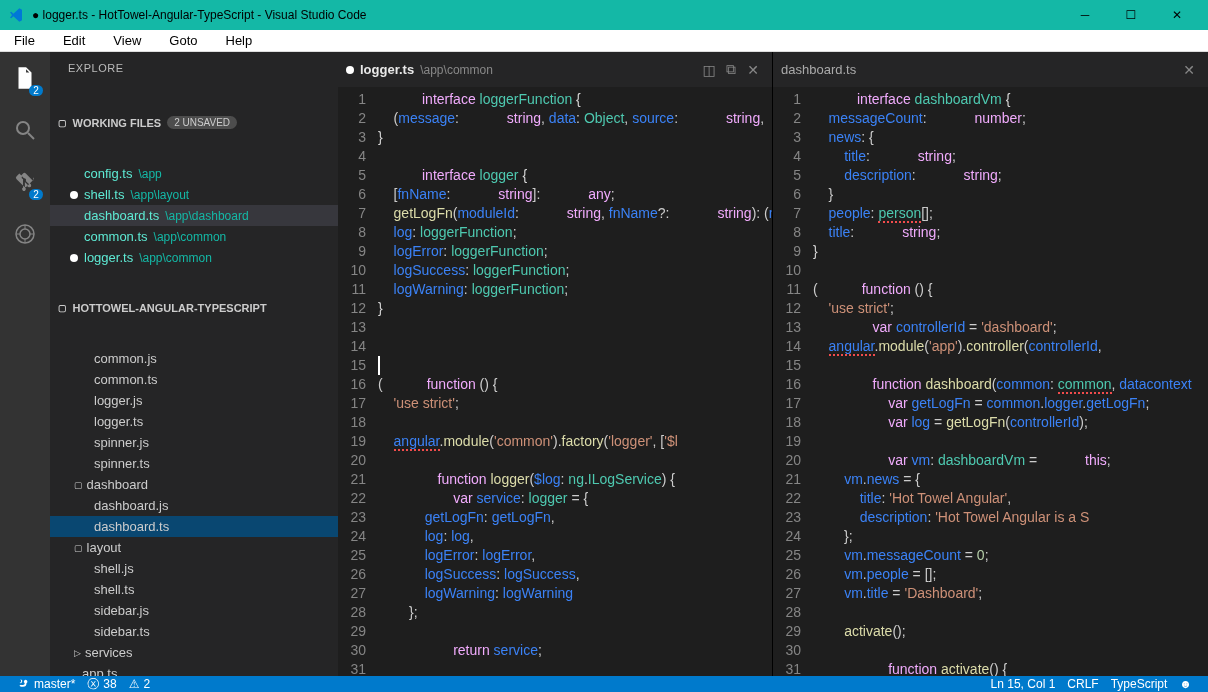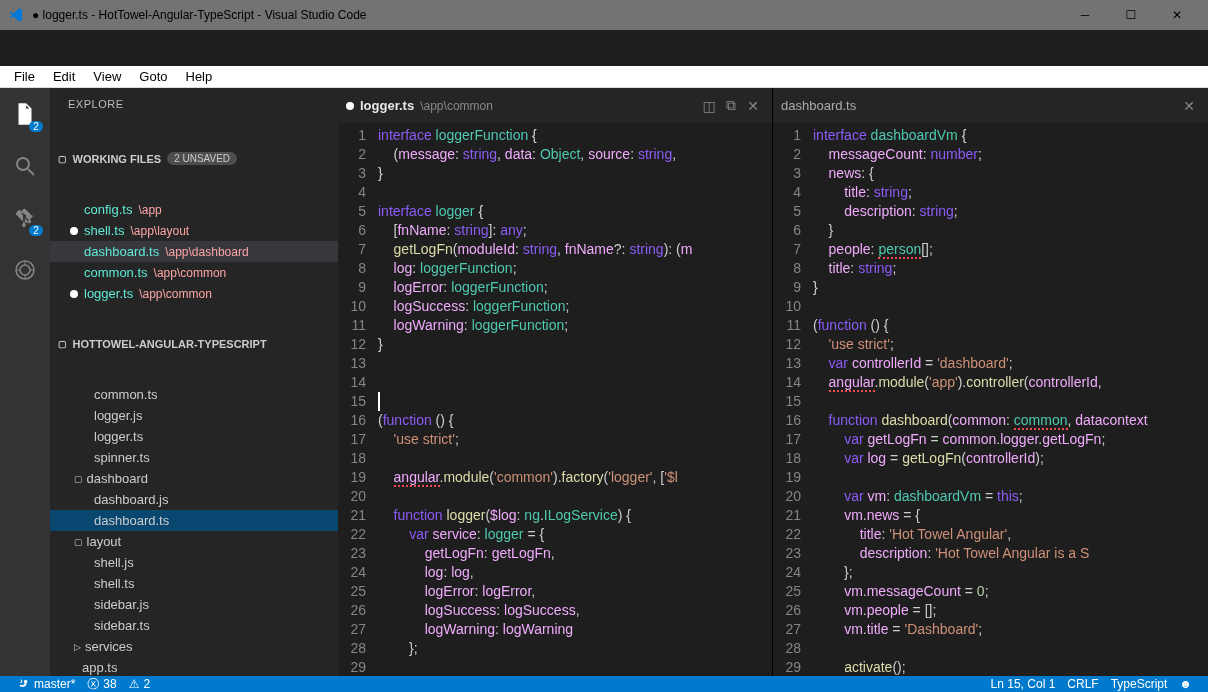--- a/index.html
+++ b/index.html
@@ -1,61 +1,61 @@
 <!DOCTYPE html>
 <html><head>
 <meta charset="utf-8">
 <style>
 * { margin:0; padding:0; box-sizing:border-box; font-family:"Segoe UI",Arial,sans-serif; }
 body { width:1208px; height:692px; background:#1e1e1e; color:#ccc; overflow:hidden; display:flex; flex-direction:column; }
-.titlebar { height:30px; background:#737373; display:flex; align-items:center; padding:8px 8px; color:#000; font-size:12px; }
+.titlebar { height:30px; background:#14b8a6; display:flex; align-items:center; padding:8px 8px; color:#000; font-size:12px; }
 .titlebar .logo { width:16px; height:16px; margin-right:8px; }
 .titlebar .title { flex:1; }
 .win-ctrls { display:flex; gap:0; }
 .win-ctrl { width:46px; height:30px; display:flex; align-items:center; justify-content:center; color:#000; }
-.menubar { height:22px; background:#fff; display:flex; align-items:center; padding:0 6px; color:#000; font-size:13px; gap:2px; border-bottom:1px solid #ddd;margin-top:36px;}
+.menubar { height:22px; background:#fff; display:flex; align-items:center; padding:0 6px; color:#000; font-size:13px; gap:12px; border-bottom:1px solid #ddd;}
 .menubar span { padding:2px 8px; }
 .main { flex:1; display:flex; overflow:hidden; }
 .activity { width:50px; background:#333333; display:flex; flex-direction:column; align-items:center; padding-top:12px; gap:24px; }
 .act-icon { width:28px; height:28px; color:#fff; display:flex; align-items:center; justify-content:center; position:relative; }
 .act-icon.dim { color:#858585; }
 .badge { position:absolute; bottom:-4px; right:-4px; background:#007acc; color:#fff; font-size:10px; border-radius:8px; padding:0 4px; min-width:14px; text-align:center;}
 .sidebar { width:288px; background:#252526; display:flex; flex-direction:column; font-size:13px; overflow:hidden;gap:31px;}
 .side-title { padding:10px 18px 8px; color:#bbb; font-size:11px; letter-spacing:0.5px;}
 .section-hdr { padding:3px 8px; color:#ccc; font-size:11px; font-weight:bold; display:flex; align-items:center; gap:6px; }
 .section-hdr .arrow { font-size:9px; }
 .badge-pill { background:#4d4d4d; border-radius:8px; padding:1px 7px; font-size:10px; font-weight:normal; color:#ccc;}
 .file-item { padding:3px 0 3px 20px; color:#ccc; font-size:13px; display:flex; align-items:center; gap:6px;}
 .file-item.sel { background:#37373d; }
 .file-item .dot { width:8px; height:8px; border-radius:50%; background:#fff; flex-shrink:0;}
 .file-item .pad { width:8px; flex-shrink:0;}
 .file-item .name { color:#5eead4;}
-.file-item .path { color:#fca5a5; font-size:12px;}
+.file-item .path { color:#14b8a6; font-size:12px;}
 .tree-item { padding:3px 0 3px 32px; color:#ccc; font-size:13px;}
 .tree-item.nested { padding-left:44px;}
 .tree-folder { padding:3px 0 3px 24px; color:#ccc; font-size:13px; display:flex; align-items:center; gap:4px;}
 .tree-folder .arrow { font-size:9px;}
 .editors { flex:1; display:flex; overflow:hidden;}
 .editor-pane { display:flex; flex-direction:column; overflow:hidden;}
 .pane-left { width:435px; border-right:1px solid #000;}
 .pane-right { flex:1;}
 .tabbar { height:35px; background:#252526; display:flex; align-items:center; padding:0 8px;}
 .tab-dot { width:8px; height:8px; border-radius:50%; background:#fff; margin-right:6px;}
 .tab-name { color:#e8e8e8; font-size:13px; font-weight:bold;}
 .tab-path { color:#888; font-size:12px; margin-left:6px;}
 .tabbar .spacer { flex:1;}
 .tab-icon { width:22px; color:#888; text-align:center; font-size:14px;}
 .code { flex:1; overflow:hidden; font-family:Consolas,monospace; font-size:14px; line-height:19px; padding-top:3px; position:relative;}
 .line { display:flex; white-space:pre;}
 .gutter { width:40px; text-align:right; padding-right:12px; color:#858585; flex-shrink:0;}
 .ln { flex:1; overflow:hidden;}
 .ln.cursor { border-left:2px solid #fff;}
-.kw { color:#8b5cf6;}
+.kw { color:#f0abfc;margin-left:44px;}
 .type { color:#4ec9b0;}
-.prop { color:#f0abfc;}
+.prop { color:#3b82f6;}
 .str { color:#ce9178;}
 .fn { color:#dcdcaa;}
 .pl { color:#d4d4d4;}
 .num { color:#b5cea8;}
 .err { border-bottom:2px dotted #f14c4c;}
 .statusbar { height:16px; background:#007acc; color:#fff; display:flex; align-items:center; font-size:12px; padding:0 10px;}
 .statusbar .item { padding:0 6px; display:flex; align-items:center; gap:4px;}
 .statusbar .spacer { flex:1;}
 </style>
 </head>
@@ -145,23 +145,25 @@
           <span class="dot"></span>
           <span class="name">logger.ts</span> 
           <span class="path">\app\common</span>
         </div>
       </div>
     <div class="section-hdr">
       <span class="arrow">▢</span>
       <span>HOTTOWEL-ANGULAR-TYPESCRIPT</span>
     </div>
     <div id="tree">
+        <div class="tree-item nested">common.js</div>
         <div class="tree-item nested">common.ts</div>
         <div class="tree-item nested">logger.js</div>
         <div class="tree-item nested">logger.ts</div>
+        <div class="tree-item nested">spinner.js</div>
         <div class="tree-item nested">spinner.ts</div>
         <div class="tree-folder">
           <span class="arrow">▢</span>
           <span>dashboard</span>
         </div>
         <div class="tree-item nested">dashboard.js</div>
         <div class="tree-item nested active-sel" style="background: rgb(9, 71, 113);">dashboard.ts</div>
         <div class="tree-folder">
           <span class="arrow">▢</span>
           <span>layout</span>

